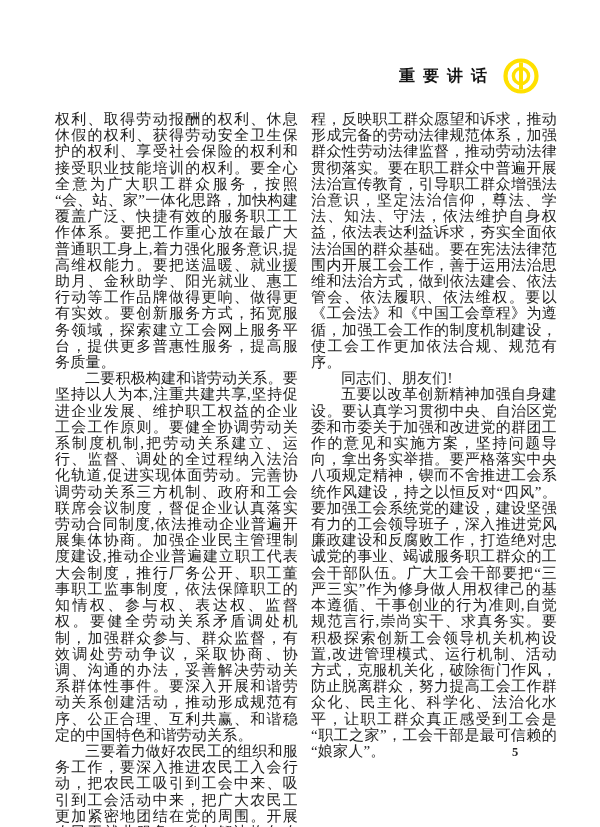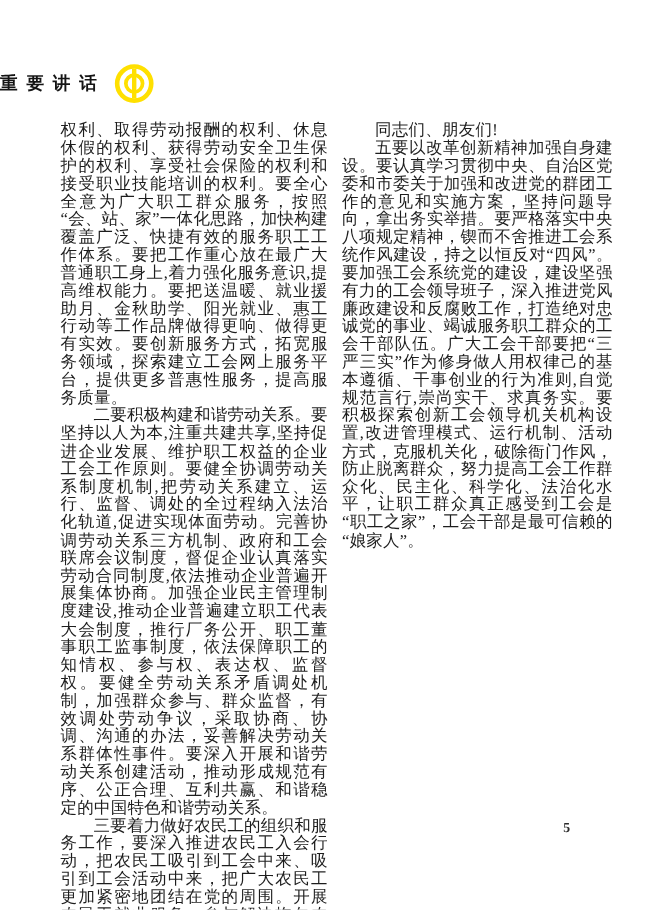--- a/index.html
+++ b/index.html
@@ -7,21 +7,21 @@
     position:relative;
     width:600px; height:827px;
     background:#ffffff;
     font-family:"Liberation Serif","DejaVu Serif",serif;
     color:#1d1d1d;
     overflow:hidden;
   }
   .header {
     position:absolute;
     top:57px; left:0; right:60px;
-    display:flex; justify-content:flex-start; align-items:center;
+    display:flex; justify-content:flex-end; align-items:center;
     gap:7px;
   }
   .header-title {
     font-size:16px;
     font-weight:bold;
     letter-spacing:8px;
     color:#141414;
     white-space:nowrap;
   }
   .emblem { display:inline-flex; }
@@ -64,19 +64,20 @@
   </div>
 
   <div class="column col-left">
     <p>权利、取得劳动报酬的权利、休息休假的权利、获得劳动安全卫生保护的权利、享受社会保险的权利和接受职业技能培训的权利。要全心全意为广大职工群众服务，按照“会、站、家”一体化思路，加快构建覆盖广泛、快捷有效的服务职工工作体系。要把工作重心放在最广大普通职工身上,着力强化服务意识,提高维权能力。要把送温暖、就业援助月、金秋助学、阳光就业、惠工行动等工作品牌做得更响、做得更有实效。要创新服务方式，拓宽服务领域，探索建立工会网上服务平台，提供更多普惠性服务，提高服务质量。</p>
     <p class="indent">二要积极构建和谐劳动关系。要坚持以人为本,注重共建共享,坚持促进企业发展、维护职工权益的企业工会工作原则。要健全协调劳动关系制度机制,把劳动关系建立、运行、监督、调处的全过程纳入法治化轨道,促进实现体面劳动。完善协调劳动关系三方机制、政府和工会联席会议制度，督促企业认真落实劳动合同制度,依法推动企业普遍开展集体协商。加强企业民主管理制度建设,推动企业普遍建立职工代表大会制度，推行厂务公开、职工董事职工监事制度，依法保障职工的知情权、参与权、表达权、监督权。要健全劳动关系矛盾调处机制，加强群众参与、群众监督，有效调处劳动争议，采取协商、协调、沟通的办法，妥善解决劳动关系群体性事件。要深入开展和谐劳动关系创建活动，推动形成规范有序、公正合理、互利共赢、和谐稳定的中国特色和谐劳动关系。</p>
     <p class="indent">三要着力做好农民工的组织和服务工作，要深入推进农民工入会行动，把农民工吸引到工会中来、吸引到工会活动中来，把广大农民工更加紧密地团结在党的周围。开展农民工就业服务，参与解决拖欠农民工工资问题。要加强对困难农民工的帮扶，组织农民工参与民主管理，加强对农民工特别是青年农民工的人文关怀，帮助农民工融入城市生活。</p>
     <p class="indent">四要努力提高工会工作法治化水平。要代表广大职工积极参与立法和制订各项方针政策的过</p>
   </div>
 
   <div class="column col-right">
+    <p>程，反映职工群众愿望和诉求，推动形成完备的劳动法律规范体系，加强群众性劳动法律监督，推动劳动法律贯彻落实。要在职工群众中普遍开展法治宣传教育，引导职工群众增强法治意识，坚定法治信仰，尊法、学法、知法、守法，依法维护自身权益，依法表达利益诉求，夯实全面依法治国的群众基础。要在宪法法律范围内开展工会工作，善于运用法治思维和法治方式，做到依法建会、依法管会、依法履职、依法维权。要以《工会法》和《中国工会章程》为遵循，加强工会工作的制度机制建设，使工会工作更加依法合规、规范有序。</p>
     <p class="indent">同志们、朋友们!</p>
     <p class="indent">五要以改革创新精神加强自身建设。要认真学习贯彻中央、自治区党委和市委关于加强和改进党的群团工作的意见和实施方案，坚持问题导向，拿出务实举措。要严格落实中央八项规定精神，锲而不舍推进工会系统作风建设，持之以恒反对“四风”。要加强工会系统党的建设，建设坚强有力的工会领导班子，深入推进党风廉政建设和反腐败工作，打造绝对忠诚党的事业、竭诚服务职工群众的工会干部队伍。广大工会干部要把“三严三实”作为修身做人用权律己的基本遵循、干事创业的行为准则,自觉规范言行,崇尚实干、求真务实。要积极探索创新工会领导机关机构设置,改进管理模式、运行机制、活动方式，克服机关化，破除衙门作风，防止脱离群众，努力提高工会工作群众化、民主化、科学化、法治化水平，让职工群众真正感受到工会是“职工之家”，工会干部是最可信赖的“娘家人”。</p>
   </div>
 
   <div class="page-num">5</div>
 
 </div>
 
 </body></html>

